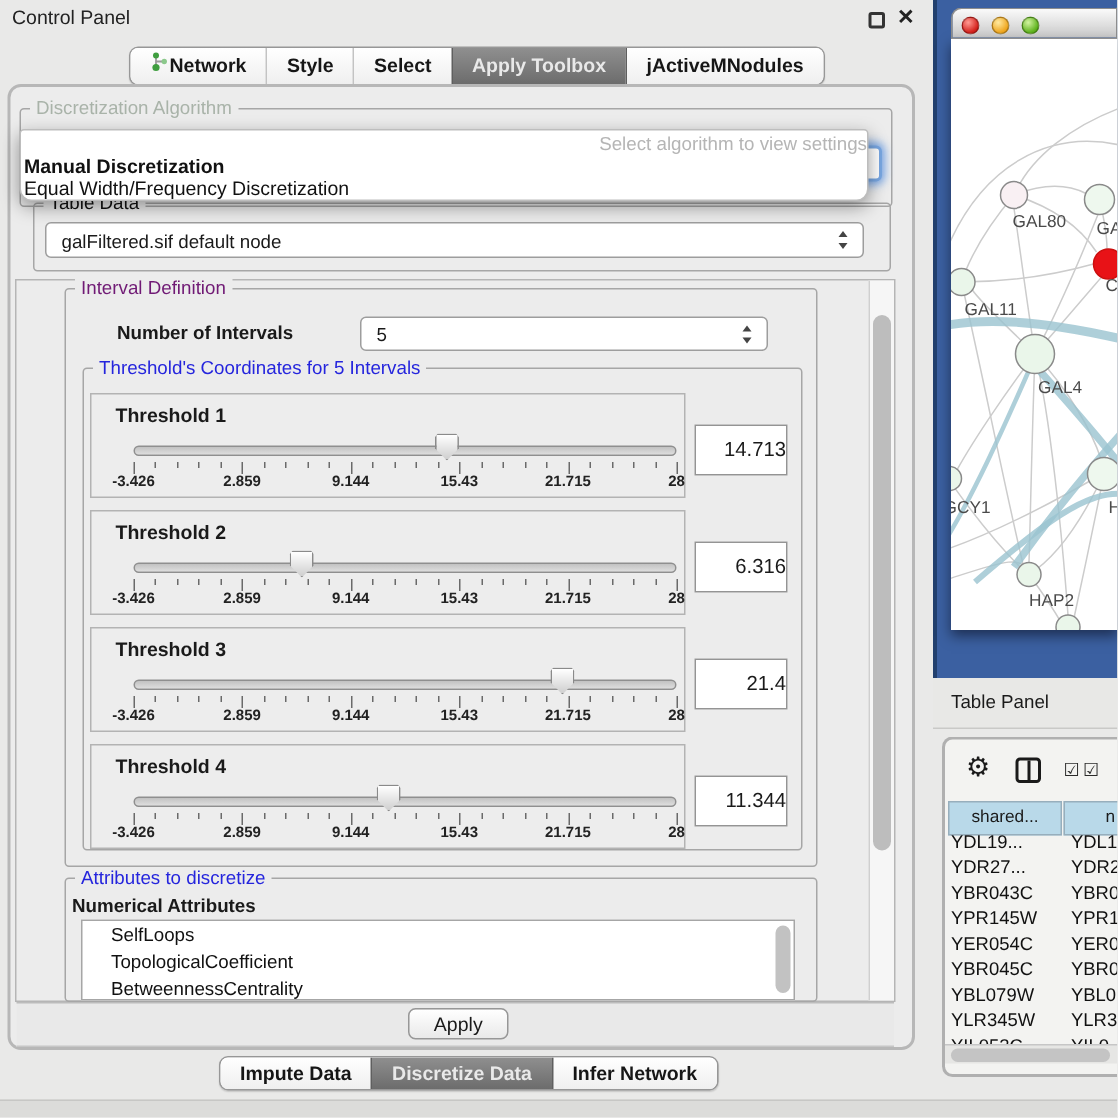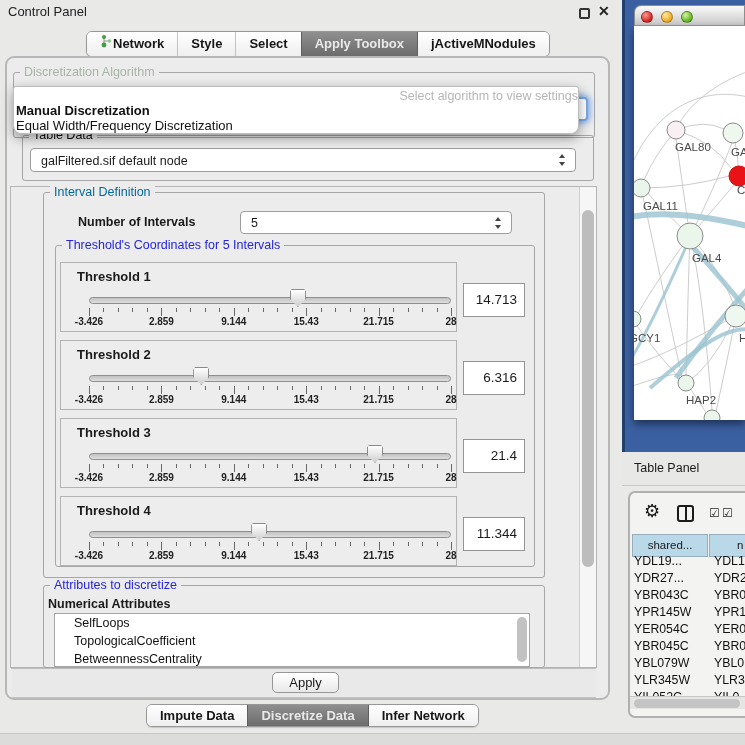--- a/index.html
+++ b/index.html
@@ -26,21 +26,21 @@
   .bottom-tabs .seg{line-height:21px;}
 
   .main-panel{position:absolute;left:5px;top:56px;width:605px;height:644px;background:#ececec;
               border:2px solid #b7b7b7;border-radius:9px;}
   .bottom-strip{position:absolute;left:0;top:733px;width:745px;height:12px;background:#dcdcda;border-top:1px solid #c7c7c5;}
 
   
   .grp{position:absolute;border:1px solid #a6a6a6;border-radius:3px;}
   .gtitle{position:absolute;top:-8px;left:6px;background:#ececec;padding:0 4px;font-size:12.5px;white-space:nowrap;}
   .gtitle.faded{color:#a9b3a9;}
-  .gtitle.green{color:#0369a1;}
+  .gtitle.green{color:#701a75;}
   .gtitle.blue{color:#2525dd;}
   .gtitle.dark{color:#111;}
 
   
   .combo{position:absolute;background:#fff;border:1px solid #9d9d9d;border-radius:4px;font-size:12.5px;}
   .combo .cv{position:absolute;left:10px;top:0;line-height:22px;white-space:nowrap;}
   .spin{position:absolute;right:9px;top:50%;transform:translateY(-50%);width:7px;height:12px;}
   .spin:before,.spin:after{content:"";position:absolute;left:0;border-left:3.5px solid transparent;border-right:3.5px solid transparent;}
   .spin:before{top:0;border-bottom:4px solid #444;}
   .spin:after{bottom:0;border-top:4px solid #444;}
@@ -68,21 +68,21 @@
   .sl-track{position:absolute;left:28px;top:34px;width:362px;height:7px;border:1px solid #8f8f8f;border-radius:4px;
             background:linear-gradient(#c2c2c2,#dedede);}
   .thumb{position:absolute;top:26px;width:16px;height:18px;background:linear-gradient(#ffffff,#cfcfcf);border:1px solid #8a8a8a;
          clip-path:polygon(12% 0,88% 0,100% 14%,100% 55%,50% 100%,0 55%,0 14%);}
   .ticks{position:absolute;left:28px;top:45px;width:362px;height:9px;}
   .tick{position:absolute;top:0;width:1px;height:4px;background:#6a6a6a;}
   .tick.major{height:8px;}
   .tick-labels{position:absolute;left:28px;top:53px;width:362px;height:12px;}
   .tick-labels span{position:absolute;transform:translateX(-50%);font-size:10px;font-weight:700;color:#222;white-space:nowrap;}
   .th-value{position:absolute;left:402px;top:20px;width:62px;height:34px;background:#fff;border:1px solid #949494;
-            font-size:13.5px;text-align:right;line-height:32px;padding-right:7px;}
+            font-size:13.5px;text-align:right;line-height:32px;}
 
   
   .attr-label{position:absolute;left:48px;top:597px;font-size:12.5px;font-weight:700;}
   .attr-list{position:absolute;left:54px;top:613px;width:476px;height:54px;background:#fff;border:1px solid #a6a6a6;overflow:hidden;}
   .attr-list .li{padding-left:19px;font-size:12.5px;line-height:18px;color:#111;white-space:nowrap;}
   .lscroll{position:absolute;right:2px;top:3px;width:10px;height:48px;}
   .lthumb{position:absolute;left:0;top:0;width:10px;height:45px;background:#c2c2c2;border-radius:5px;}
 
   
   .blue-area{position:absolute;left:622px;top:0;width:123px;height:452px;

